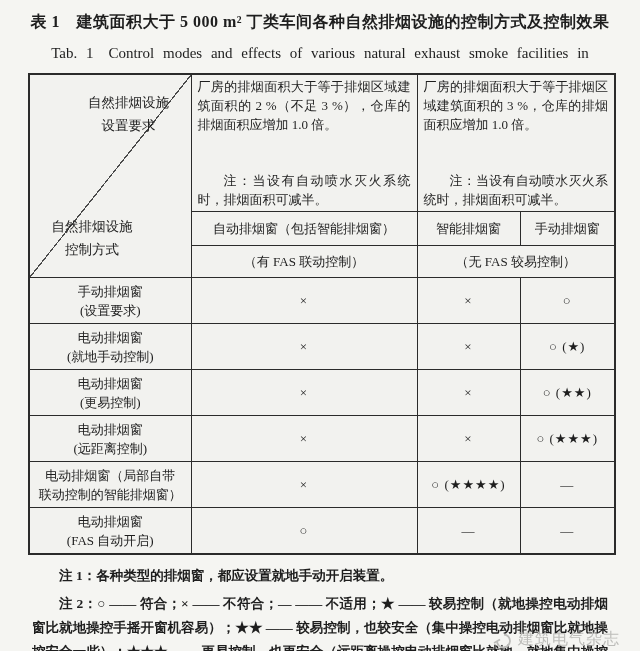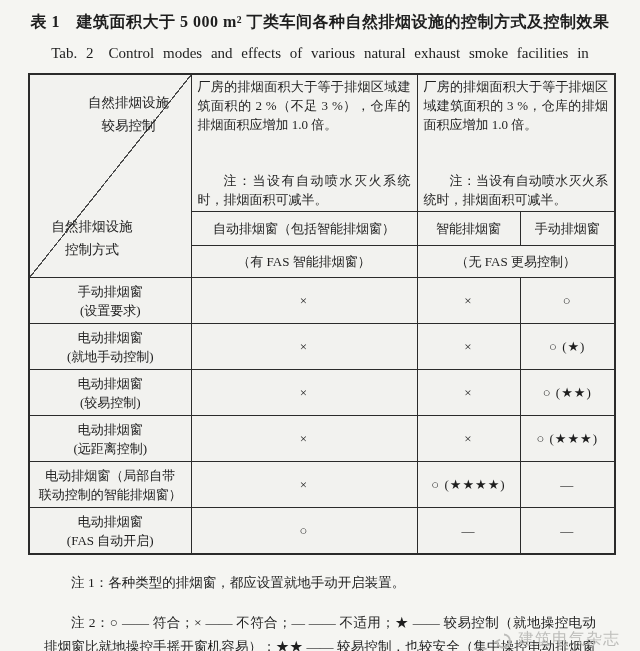--- a/index.html
+++ b/index.html
@@ -92,24 +92,25 @@
   td.label { line-height: 19px; padding: 2px 2px; }
   td.sym { letter-spacing: 1px; }
 
   
   .notes {
     margin: 9px 28px 0;
     width: 584px;
     font-size: 13.5px;
   }
   .notes p {
-    margin: 16px;
+    margin: 4px;
     text-indent: 2em;
     text-align: justify;
     line-height: 24px;
+    font-weight: bold;
   }
 
   
   .watermark {
     position: absolute;
     right: 20px;
     bottom: 11px;
     display: flex;
     align-items: center;
     gap: 4px;
@@ -117,37 +118,37 @@
     font-size: 16px;
     letter-spacing: 1px;
   }
 </style>
 </head>
 <body>
 
 <div class="page">
 
   <div class="title-zh">表 1　建筑面积大于 5 000 m² 丁类车间各种自然排烟设施的控制方式及控制效果</div>
-  <div class="title-en">Tab. 2　Control modes and effects of various natural exhaust smoke facilities in</div>
+  <div class="title-en">Tab. 1　Control modes and effects of various natural exhaust smoke facilities in</div>
 
   <table class="main">
     <colgroup>
       <col style="width:162px">
       <col style="width:226px">
       <col style="width:103px">
       <col style="width:95px">
     </colgroup>
     <tbody>
       <tr class="hdr1">
         <td class="corner" rowspan="3">
           <div class="corner-box">
             <div class="diag"></div>
             <div class="corner-top">
               <span>自然排烟设施</span><br>
-              <span>较易控制</span>
+              <span>设置要求</span>
             </div>
             <div class="corner-bottom">
               <span>自然排烟设施</span><br>
               <span>控制方式</span>
             </div>
           </div>
         </td>
         <td class="req">
           <p>厂房的排烟面积大于等于排烟区域建筑面积的 2 %（不足 3 %），仓库的排烟面积应增加 1.0 倍。</p>
           <p class="req-note">注：当设有自动喷水灭火系统时，排烟面积可减半。</p>
@@ -156,22 +157,22 @@
           <p>厂房的排烟面积大于等于排烟区域建筑面积的 3 %，仓库的排烟面积应增加 1.0 倍。</p>
           <p class="req-note">注：当设有自动喷水灭火系统时，排烟面积可减半。</p>
         </td>
       </tr>
       <tr class="hdr2">
         <td>自动排烟窗（包括智能排烟窗）</td>
         <td>智能排烟窗</td>
         <td>手动排烟窗</td>
       </tr>
       <tr class="hdr3">
-        <td>（有 FAS 智能排烟窗）</td>
-        <td colspan="2">（无 FAS 更易控制）</td>
+        <td>（有 FAS 联动控制）</td>
+        <td colspan="2">（无 FAS 较易控制）</td>
       </tr>
 
       <tr class="data">
         <td class="label">
           <span>手动排烟窗</span><br>
           <span>(设置要求)</span>
         </td>
         <td class="sym">×</td>
         <td class="sym">×</td>
         <td class="sym">○</td>
@@ -181,21 +182,21 @@
           <span>电动排烟窗</span><br>
           <span>(就地手动控制)</span>
         </td>
         <td class="sym">×</td>
         <td class="sym">×</td>
         <td class="sym">○ (★)</td>
       </tr>
       <tr class="data">
         <td class="label">
           <span>电动排烟窗</span><br>
-          <span>(较易控制)</span>
+          <span>(更易控制)</span>
         </td>
         <td class="sym">×</td>
         <td class="sym">×</td>
         <td class="sym">○ (★★)</td>
       </tr>
       <tr class="data">
         <td class="label">
           <span>电动排烟窗</span><br>
           <span>(远距离控制)</span>
         </td>

